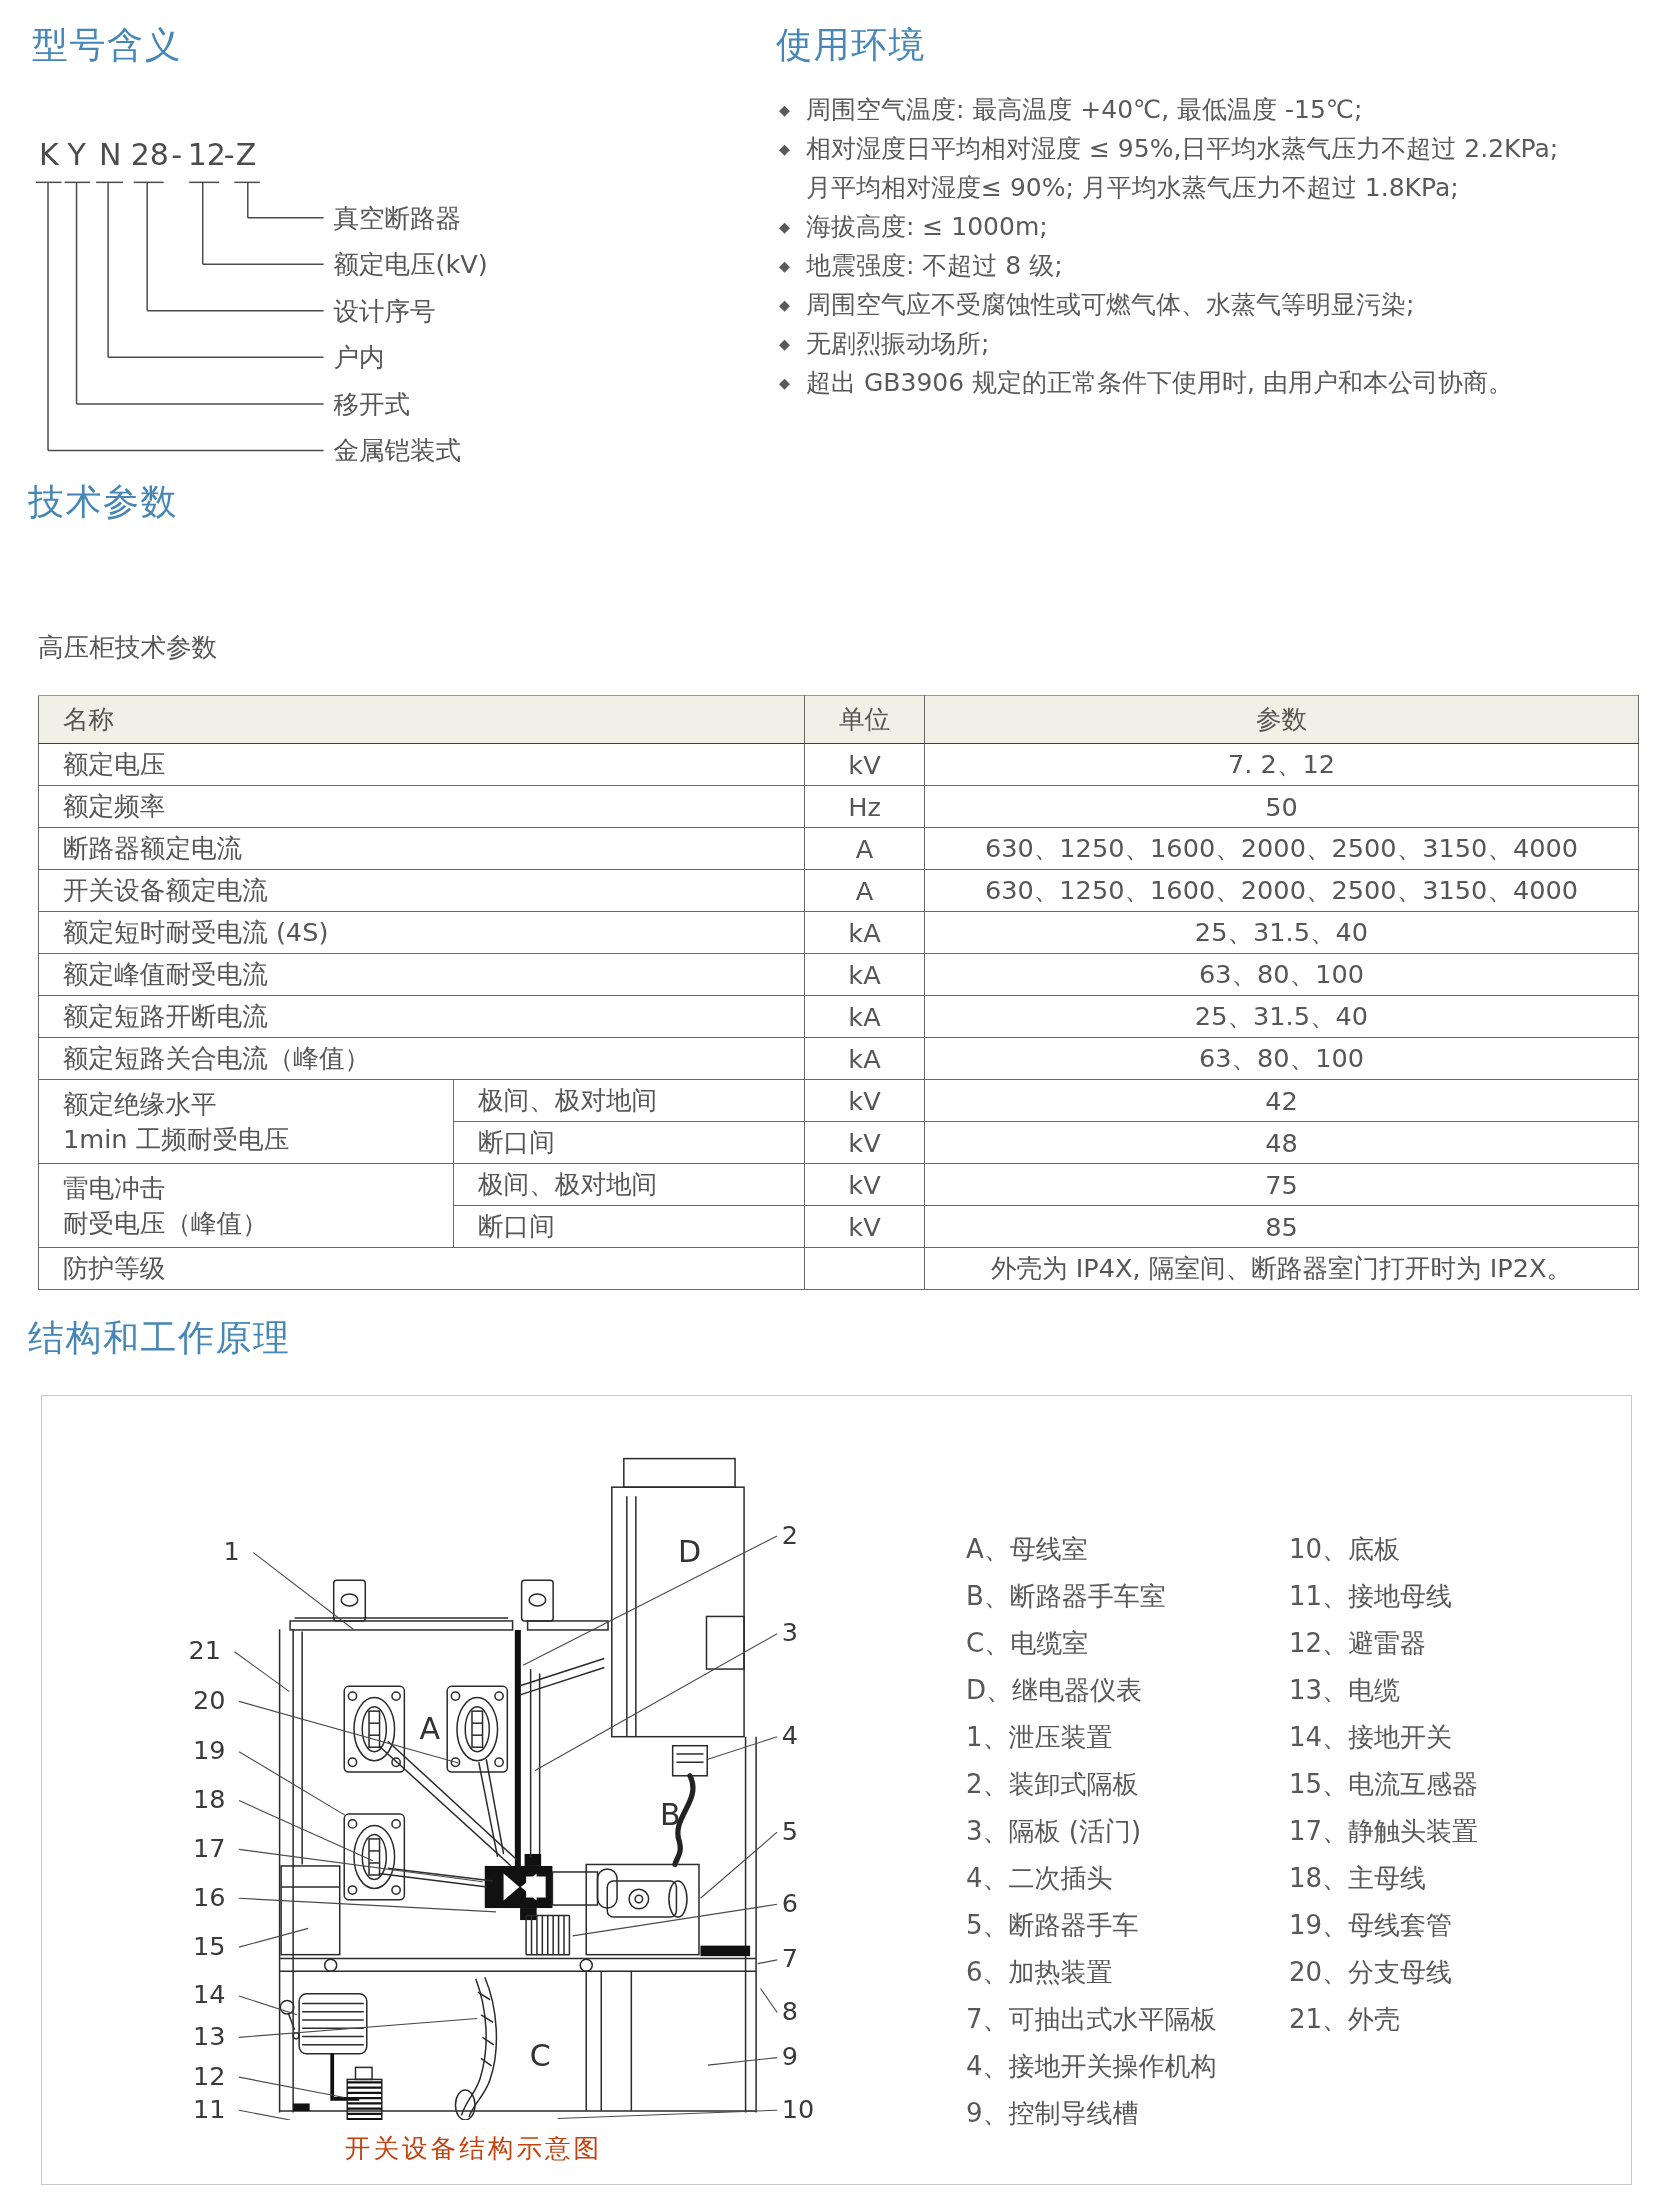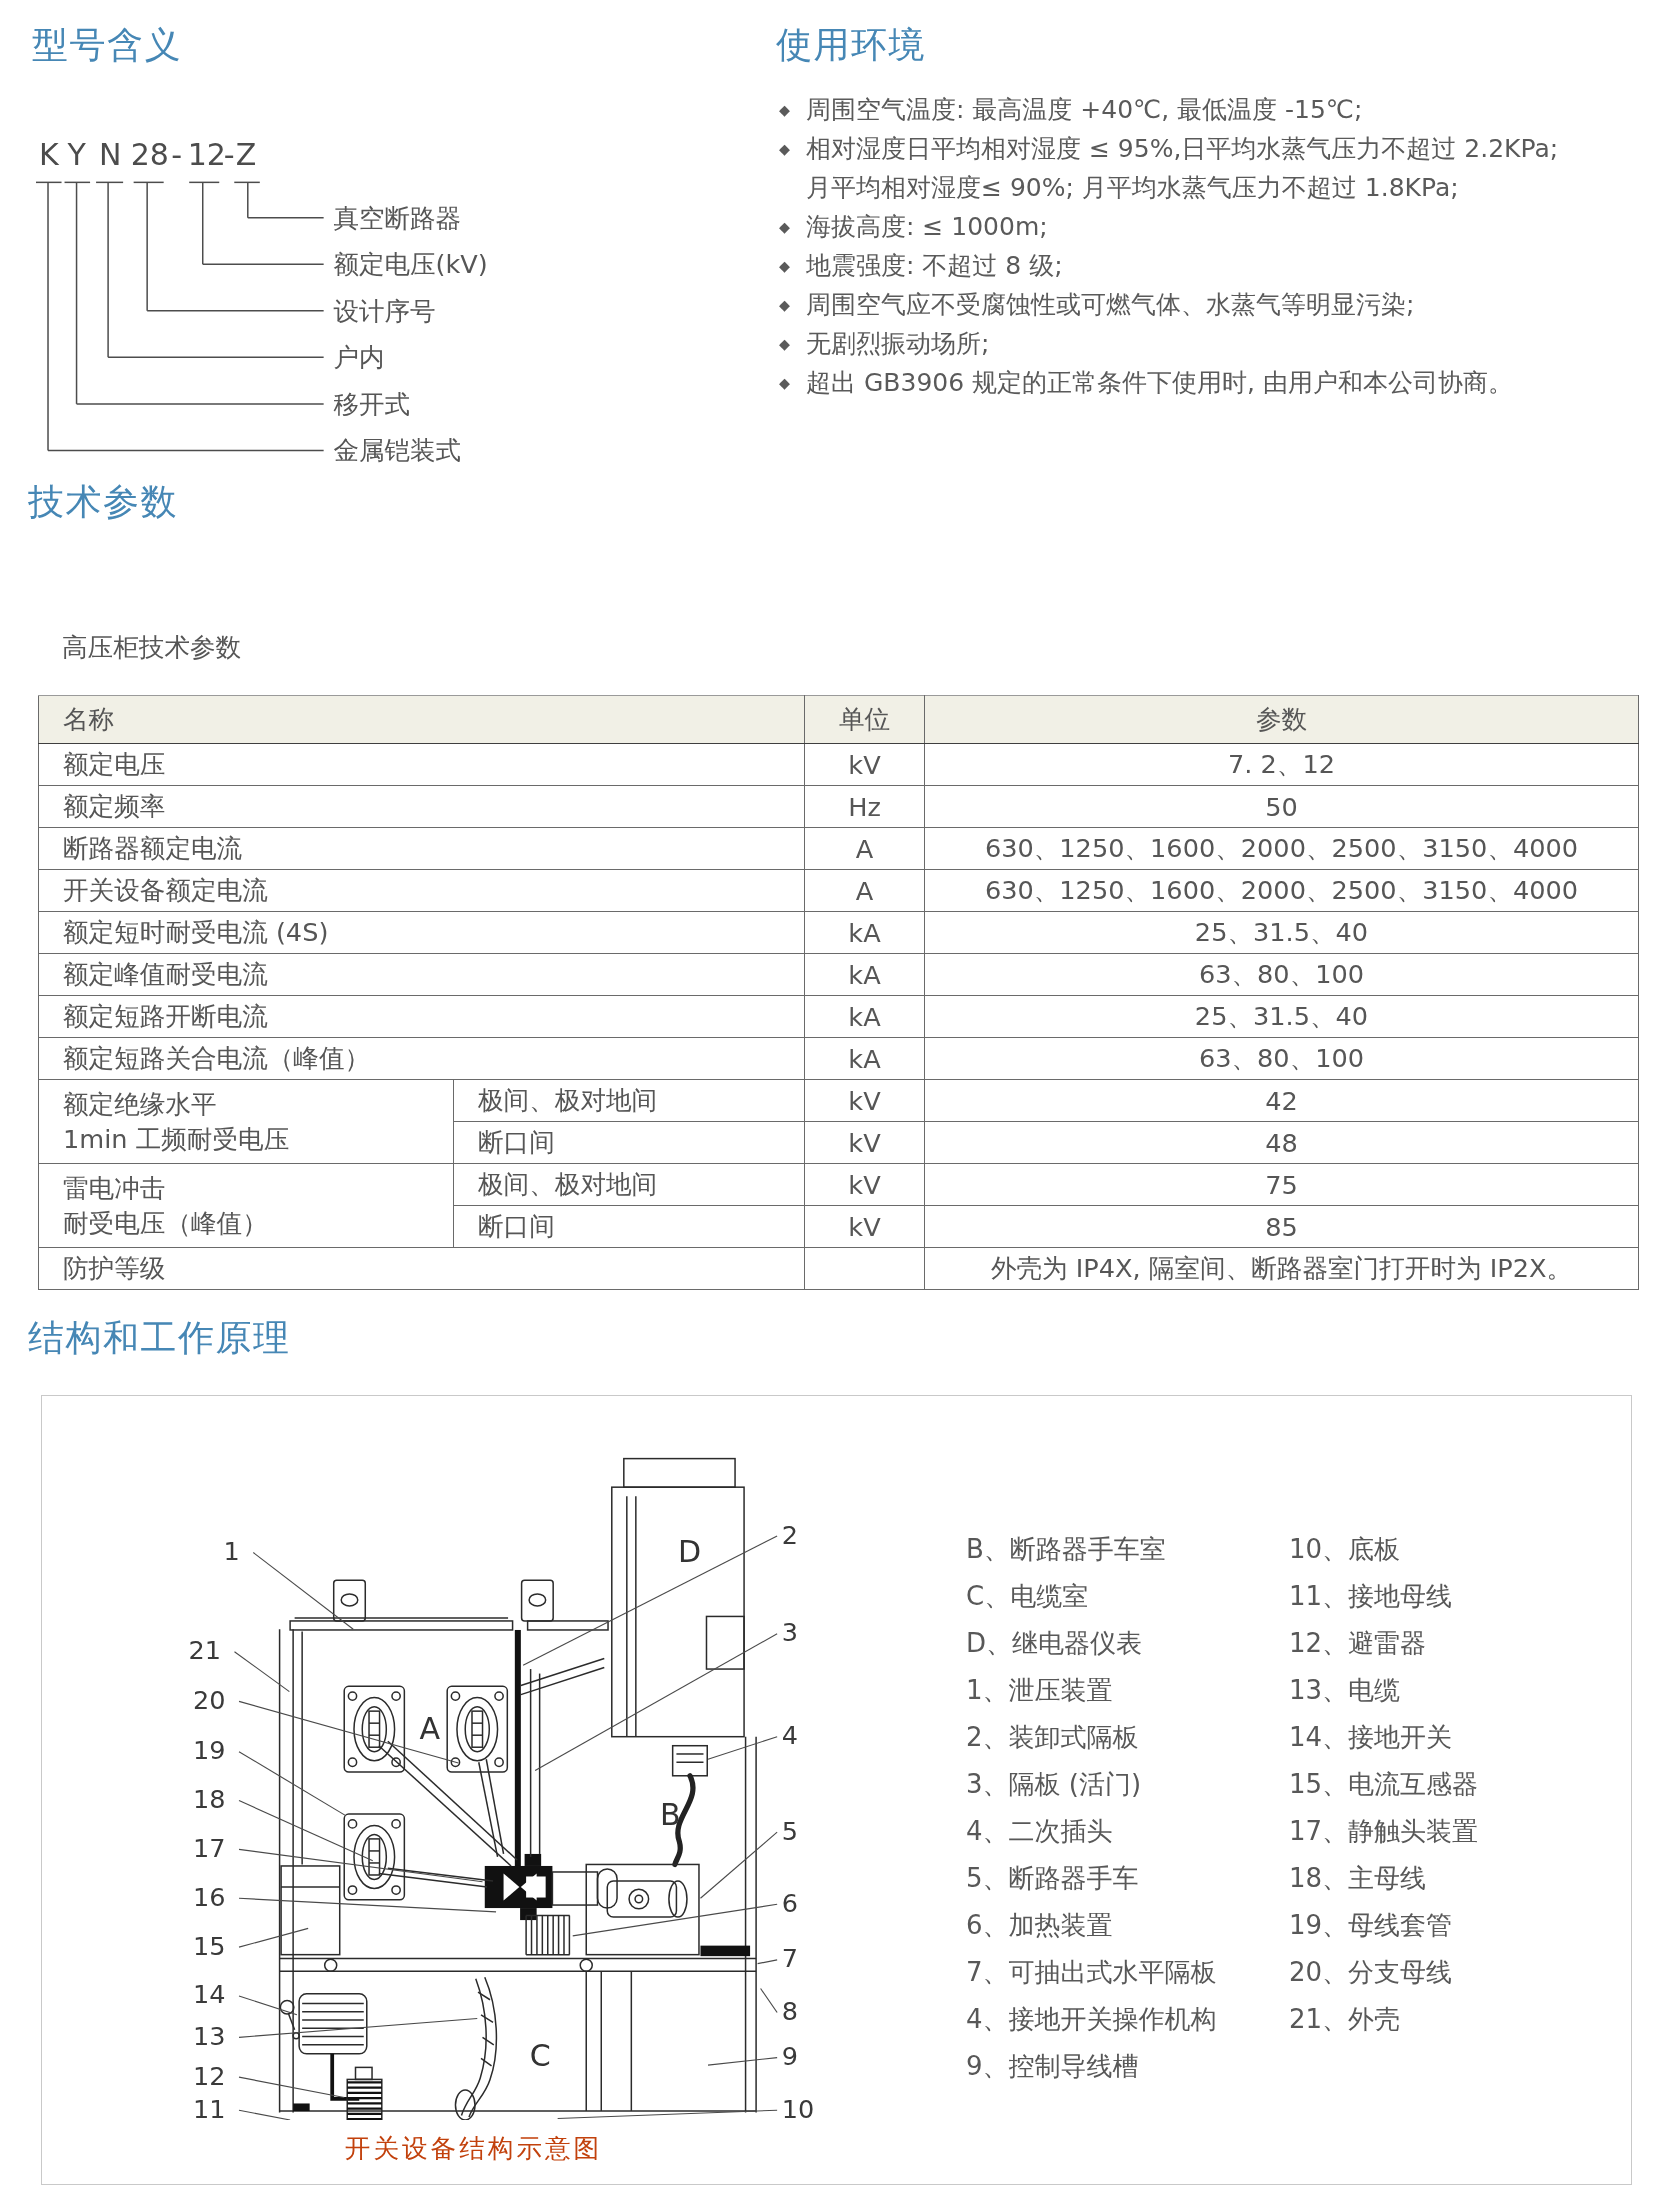--- a/index.html
+++ b/index.html
@@ -1,19 +1,19 @@
 <!DOCTYPE html>
 <html style="font-size:12px"><head>
 <meta charset="utf-8">
 <style>
   html,body{margin:0;padding:0;background:#ffffff;}
   #page{position:relative;width:1669px;height:2205px;background:#ffffff;overflow:hidden;
         font-family:"DejaVu Sans","Liberation Sans",sans-serif;}
   .sec-title{position:absolute;font-size:36px;font-weight:500;color:#4687b5;letter-spacing:1.5px;}
-  .sub-title{position:absolute;font-size:25.6px;color:#565656;margin-left:24px;}
+  .sub-title{position:absolute;font-size:25.6px;color:#565656;}
   
   #usage-list{position:absolute;left:779px;top:90px;width:872px;list-style:none;margin:0;padding:0;}
   #usage-list li{display:flex;align-items:center;height:39px;font-size:25px;color:#5a5a5a;}
   #usage-list .dia{width:18px;margin-right:9px;font-size:14.3px;color:#5a5a5a;flex:0 0 auto;}
   #usage-list .dia.hide{visibility:hidden;}
   
   #ladder{position:absolute;left:34px;top:105px;}
   #ladder text{fill:#4c4c4c;}
   #ladder .code{font-size:40px;}
   #ladder .lbl{font-size:34px;fill:#565656;}
@@ -425,20 +425,21 @@
         <line x1="894" y1="867" x2="802" y2="877" class="cl"></line>
         <text x="900" y="877" class="num" text-anchor="start">9</text>
         <line x1="894" y1="937" x2="602" y2="948" class="cl"></line>
         <text x="900" y="947" class="num" text-anchor="start">10</text>
       </g>
   </svg>
 
   <div id="caption">开关设备结构示意图</div>
 
   <ul id="legend-left" class="legend">
+      <li>A、母线室</li>
       <li>B、断路器手车室</li>
       <li>C、电缆室</li>
       <li>D、继电器仪表</li>
       <li>1、泄压装置</li>
       <li>2、装卸式隔板</li>
       <li>3、隔板 (活门)</li>
       <li>4、二次插头</li>
       <li>5、断路器手车</li>
       <li>6、加热装置</li>
       <li>7、可抽出式水平隔板</li>

